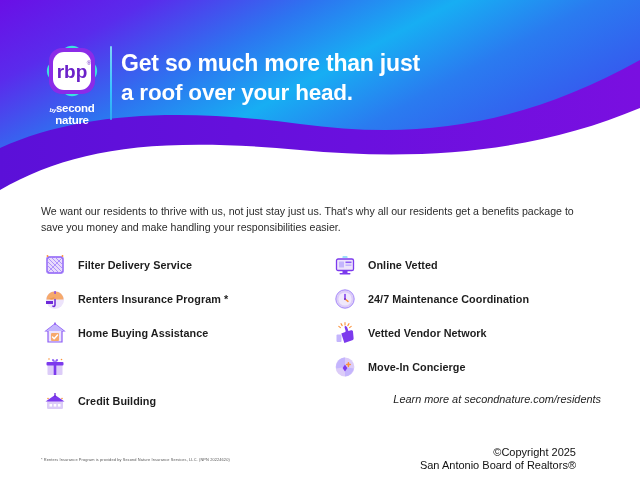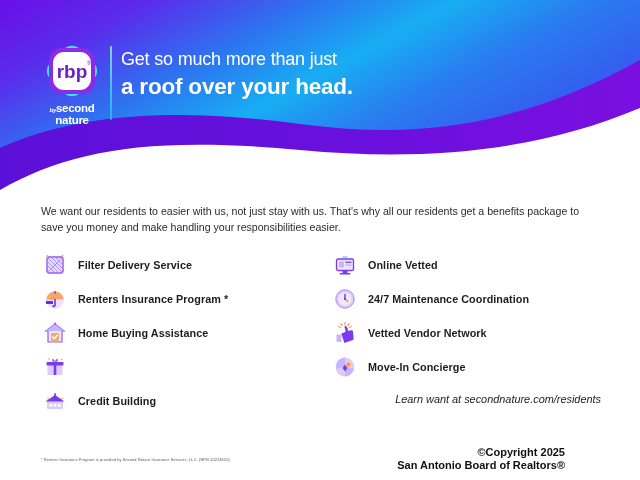--- a/index.html
+++ b/index.html
@@ -42,21 +42,21 @@
     background: linear-gradient(180deg,#7fd4f5 0%, #37c3ff 60%, #2ea8ef 100%);
     border-radius: 1px;
   }
 
   
   #headline {
     position: absolute; left: 121px; top: 48px; width: 420px;
     color: #ffffff;
   }
   #headline .l1 {
-    font-size: 18px; font-weight: 400; letter-spacing: -0.2px; line-height: 1.32;
+    font-size: 23px; font-weight: 700; letter-spacing: -0.2px; line-height: 1.32;
     white-space: nowrap;
   }
   #headline .l2 {
     font-size: 22.5px; font-weight: bold; letter-spacing: -0.2px; line-height: 1.32;
     white-space: nowrap;
   }
 
   
   #intro {
     position: absolute; left: 41px; top: 203px; width: 548px;
@@ -91,23 +91,23 @@
   }
 
   
   #footnote {
     position: absolute; left: 41px; top: 457px;
     font-size: 3.9px; color: #555; letter-spacing: 0.12px; white-space: nowrap;
   }
 
   
   #watermark {
-    position: absolute; right: 11px; bottom: 8px;
+    position: absolute; right: 0; bottom: 8px;
     text-align: right;
-    font-size: 11px; font-weight: bold; color: #111;
+    font-size: 11px; font-weight: normal; color: #111;
     line-height: 1.18;
     text-shadow: 1px 1px 0 #ffffff, -0.6px -0.6px 0 #ffffff, 0.6px -0.6px 0 #ffffff;
   }
 </style>
 </head>
 <body>
 
 <div id="page">
 
   <div id="banner">
@@ -156,21 +156,21 @@
     </div>
   </div>
 
   <div id="logo-divider"></div>
 
   <div id="headline">
     <div class="l1">Get so much more than just</div>
     <div class="l2">a roof over your head.</div>
   </div>
 
-  <p id="intro">We want our residents to easier with us, not just stay with us. That's why all our residents get a benefits package to save you money and make handling your responsibilities easier.</p>
+  <p id="intro">We want our residents to thrive with us, not just stay just us. That's why all our residents get a benefits package to save you money and make handling your responsibilities easier.</p>
 
   <div id="benefits">
 
     <div class="col left">
 
       <div class="benefit">
         <span class="bicon">
           <svg width="24" height="24" viewBox="0 0 24 24">
             <rect x="4" y="4" width="16" height="16" rx="2" fill="#E8DAFB" stroke="#8B5CF6" stroke-width="1.4"></rect>
             <path d="M4 4 L20 20 M20 4 L4 20 M12 4 L20 12 M4 12 L12 20 M4 8 L16 20 M8 4 L20 16" stroke="#A78BFA" stroke-width="0.9" fill="none"></path>
@@ -287,21 +287,21 @@
             <circle cx="12" cy="12" r="9.4" fill="#DCCCF8"></circle>
             <path d="M12 2.6 L12 12 L3.2 13.6 A9.4 9.4 0 0 1 12 2.6 Z" fill="#C4B5FD"></path>
             <path d="M12 12 L20.8 13.6 A9.4 9.4 0 0 1 12 21.4 Z" fill="#C4B5FD"></path>
             <path d="M12 9.6 L14.4 13 L12 16.4 L9.6 13 Z" fill="#7C3AED"></path>
             <path d="M15.4 7.8 L15.4 11.4 M13.6 9.6 L17.2 9.6" stroke="#FB923C" stroke-width="1.5" stroke-linecap="round"></path>
           </svg>
         </span>
         <span class="blabel">Move-In Concierge</span>
       </div>
 
-      <div class="learn-more">Learn want at secondnature.com/residents</div>
+      <div class="learn-more">Learn more at secondnature.com/residents</div>
 
     </div>
   </div>
 
   <div id="footnote">* Renters Insurance Program is provided by Second Nature Insurance Services, LLC. (NPN 20224620)</div>
 
   <div id="watermark">
     <div>©Copyright 2025</div>
     <div>San Antonio Board of Realtors®</div>
   </div>

